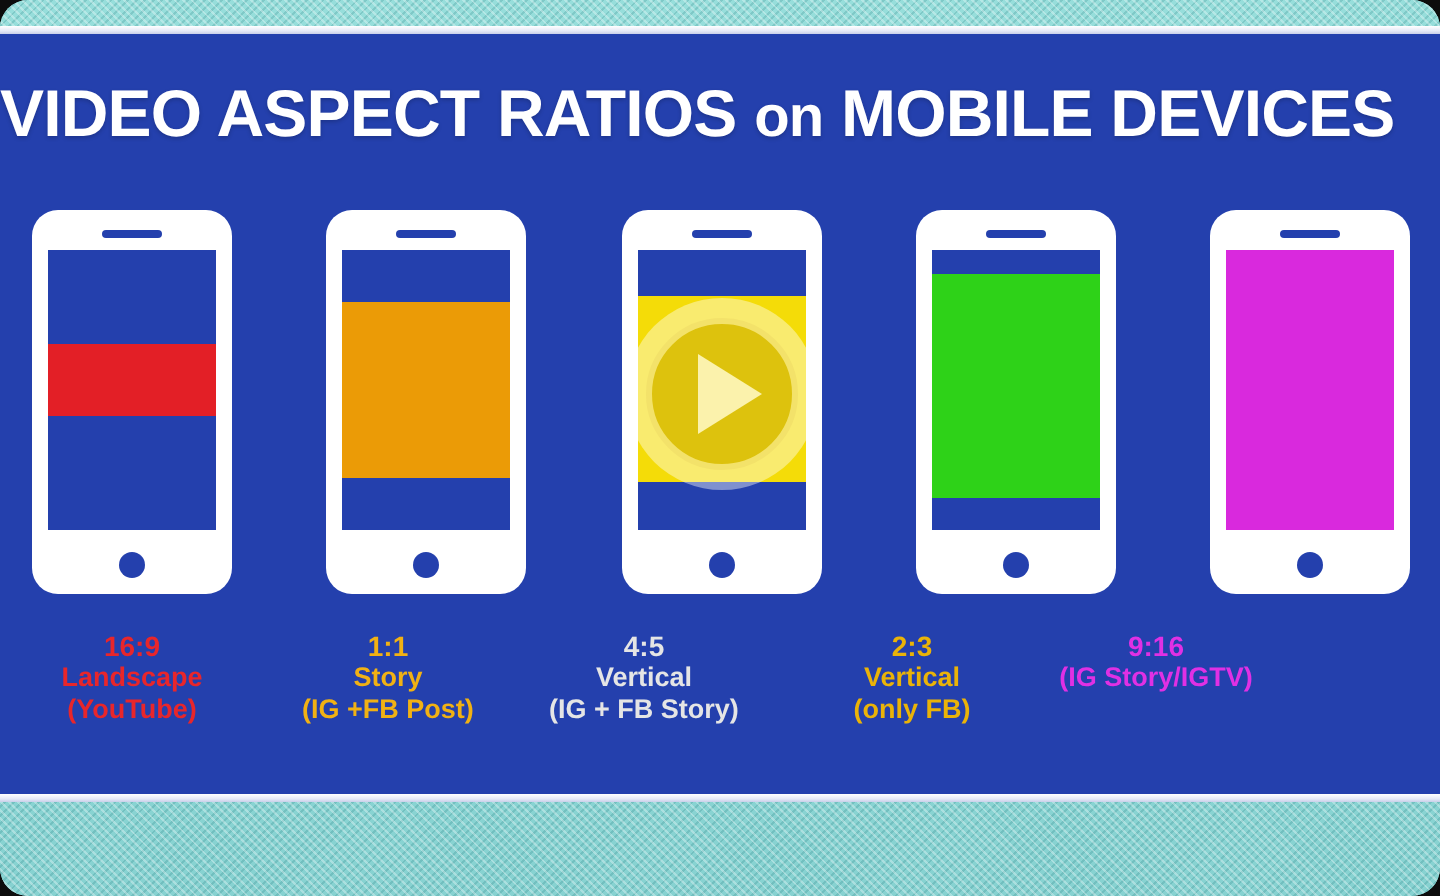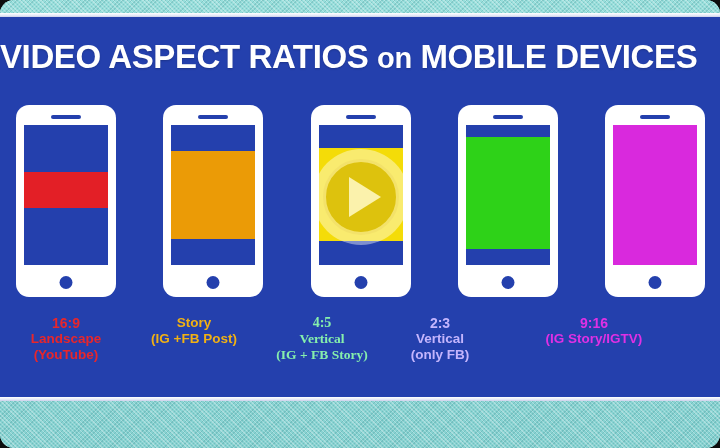--- a/index.html
+++ b/index.html
@@ -239,33 +239,34 @@
         </div>
       </div>
 
     <div id="captions">
         <div class="caption" style="left: -18px; color: rgb(232, 38, 43);">
           <span class="ratio">16:9</span>
           <span class="name">Landscape</span>
           <span class="note">(YouTube)</span>
         </div>
         <div class="caption" style="left: 110px; color: rgb(241, 177, 20);">
+          <span class="ratio">1:1</span>
           <span class="name">Story</span>
           <span class="note">(IG +FB Post)</span>
         </div>
-        <div class="caption" style="left: 238px; color: #86efac; font-family: Liberation Serif, serif;">
+        <div class="caption" style="left: 238px; color: #e5e5e5;">
           <span class="ratio">4:5</span>
           <span class="name">Vertical</span>
           <span class="note">(IG + FB Story)</span>
         </div>
-        <div class="caption" style="left: 356px; color: #c4b5fd;">
+        <div class="caption" style="left: 372px; color: #eab308;">
           <span class="ratio">2:3</span>
           <span class="name">Vertical</span>
           <span class="note">(only FB)</span>
         </div>
-        <div class="caption" style="left: 510px; color: rgb(224, 48, 228);">
+        <div class="caption" style="left: 494px; color: rgb(224, 48, 228);">
           <span class="ratio">9:16</span>
           <span class="note">(IG Story/IGTV)</span>
         </div>
       </div>
 
   </div>
 </div>
 
 </body></html>

